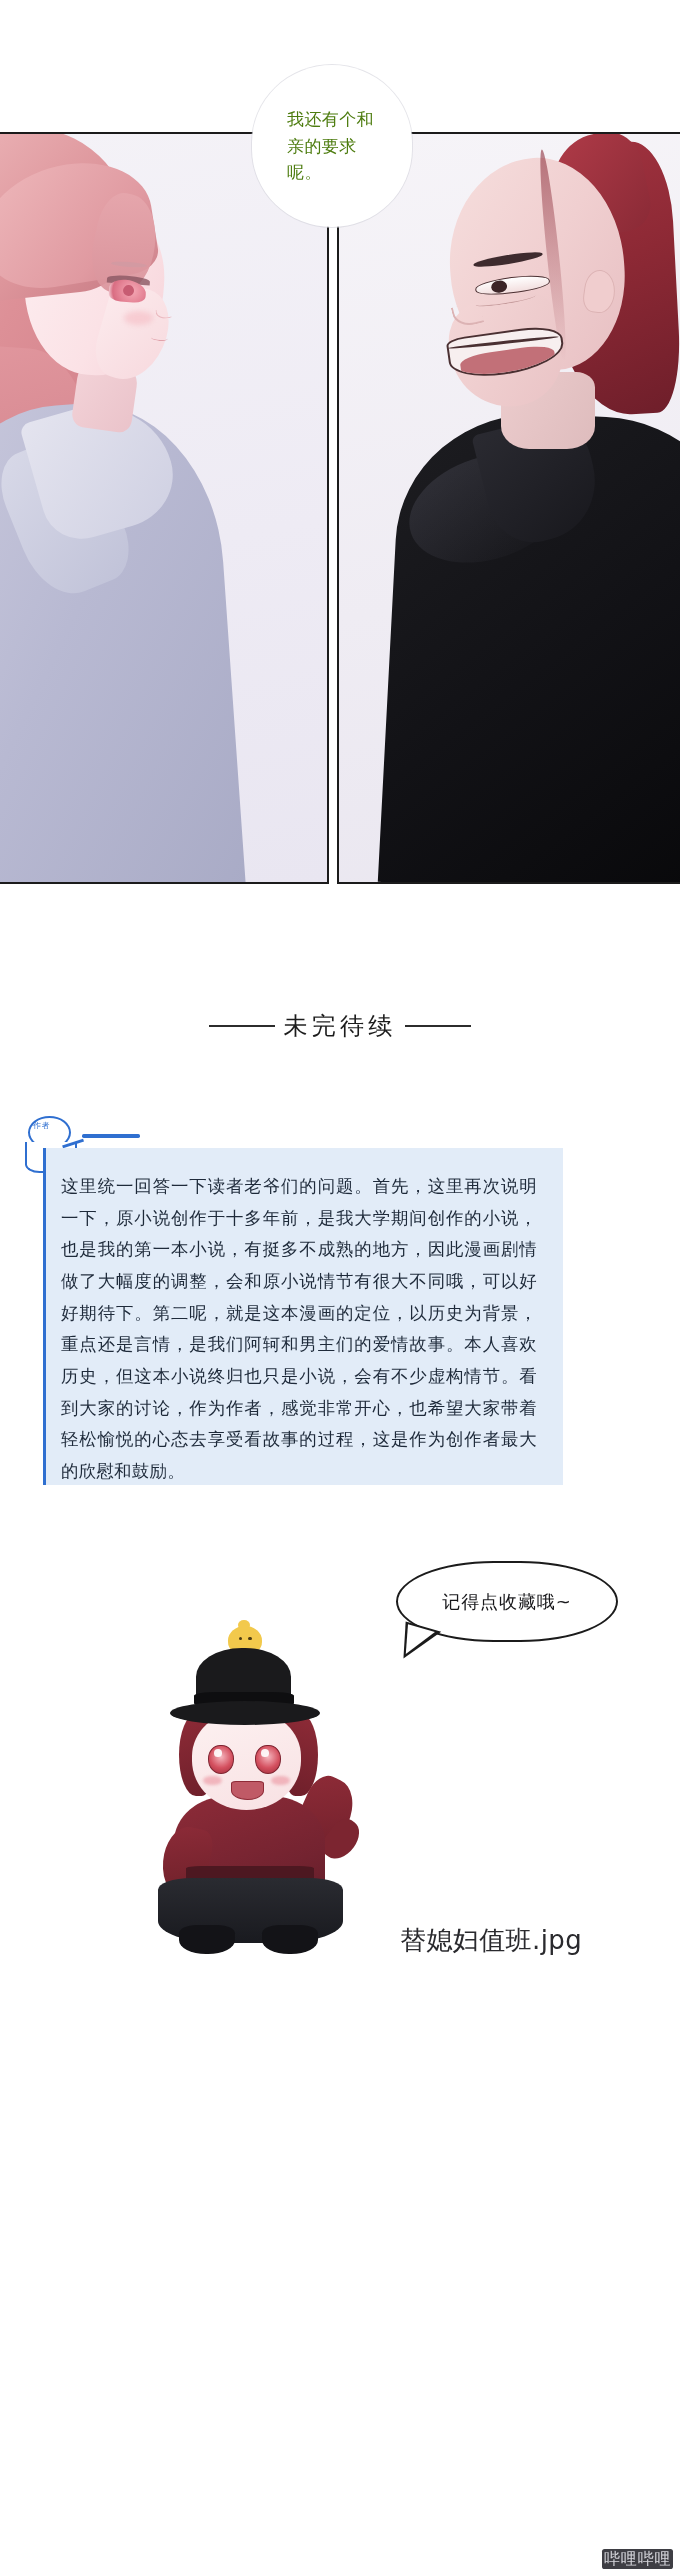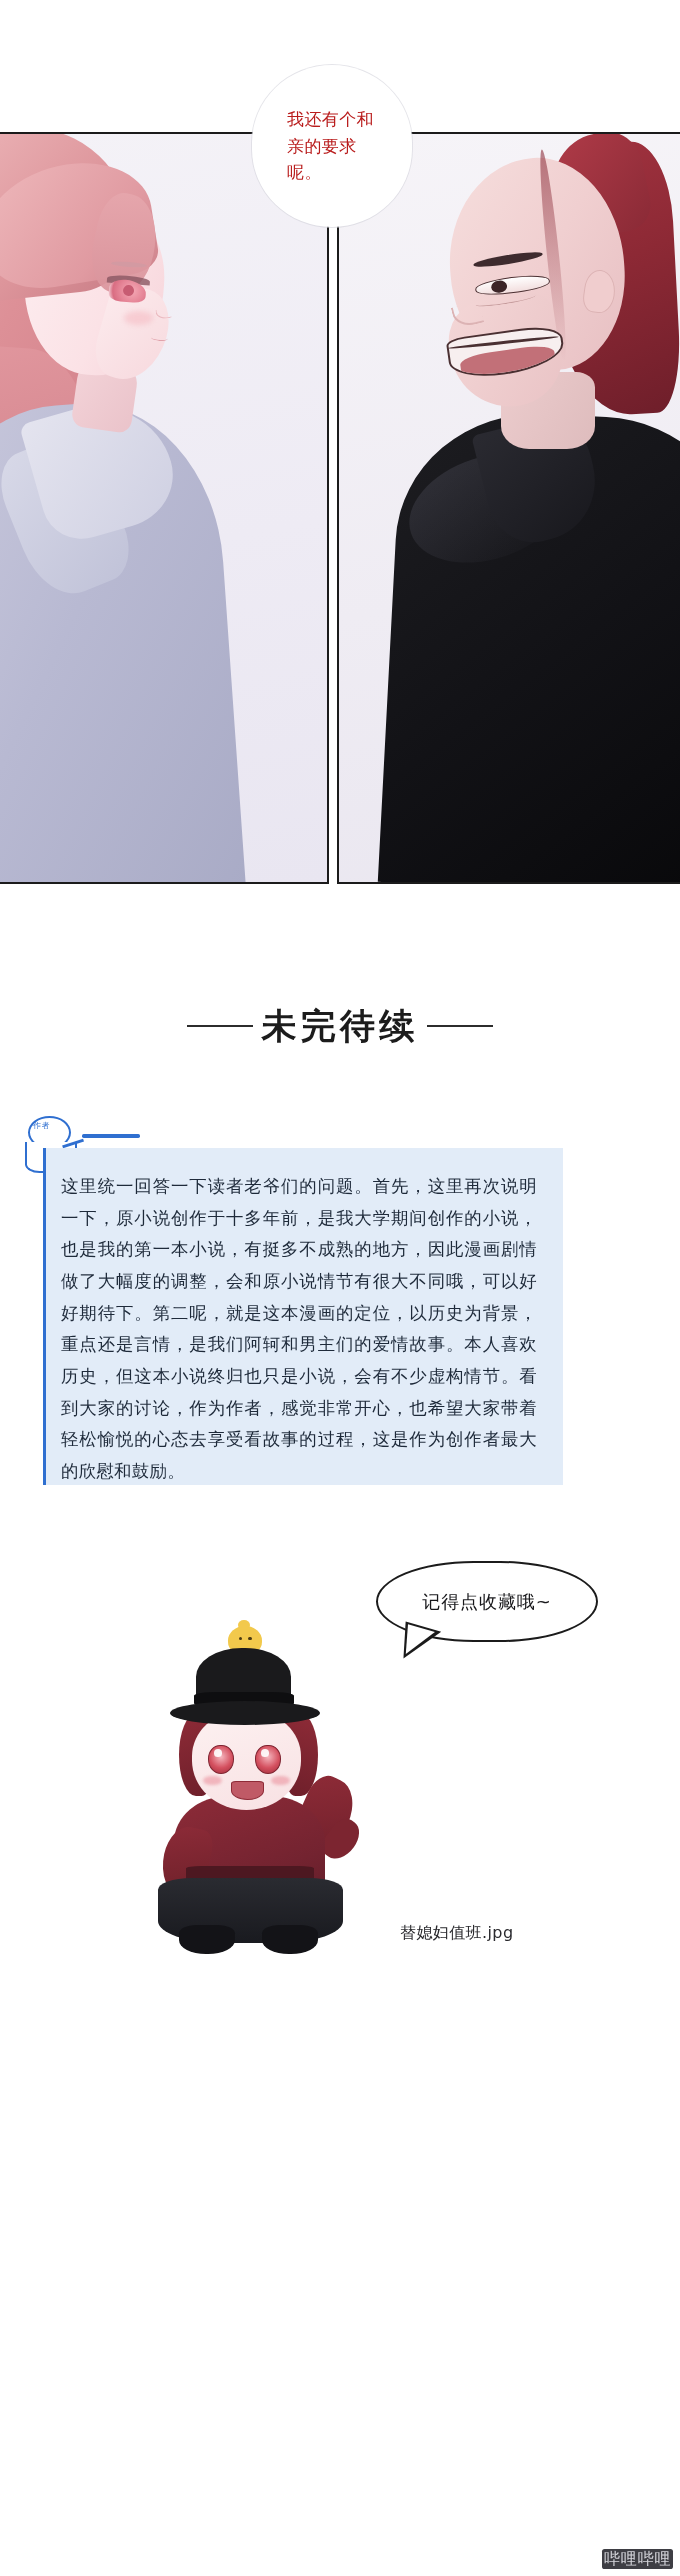--- a/index.html
+++ b/index.html
@@ -431,21 +431,21 @@
     border-radius: 50% / 48%;
     z-index: 5;
     display: flex;
     align-items: center;
     justify-content: center;
     box-shadow: 0 0 0 0.9px rgba(210,210,218,.6);
   }
   .speech-bubble-text {
     font-size: 17px;
     line-height: 1.55;
-    color: #b91c1c;
+    color: #4d7c0f;
     letter-spacing: 0.4px;
     text-align: left;
     width: 90px;
     font-family: "DejaVu Sans", sans-serif;
   }
 
   
   .tbc-wrap {
     position: absolute;
     left: 0;
@@ -455,22 +455,22 @@
     display: flex;
     align-items: center;
     justify-content: center;
   }
   .tbc-line {
     width: 66px;
     height: 2.6px;
     background: #2c2c2c;
   }
   .tbc-text {
-    font-size: 35px;
-    font-weight: bold;
+    font-size: 24px;
+    font-weight: normal;
     letter-spacing: 4.3px;
     color: #1c1c1c;
     margin: 0 8px;
     font-family: "DejaVu Sans", sans-serif;
   }
 
   
   .note-avatar {
     position: absolute;
     left: 23px;
@@ -544,21 +544,21 @@
     line-height: 1.82;
     color: #1e2a3a;
     letter-spacing: 0.3px;
     text-align: justify;
     font-family: "DejaVu Sans", sans-serif;
   }
 
   
   .chibi-bubble {
     position: absolute;
-    left: 376px;
+    left: 396px;
     top: 1561px;
     width: 218px;
     height: 77px;
     background: #ffffff;
     border: 2.6px solid #1b1b1b;
     border-radius: 44% / 50%;
     display: flex;
     align-items: center;
     justify-content: center;
     text-align: center;
@@ -813,21 +813,21 @@
     height: 70px;
     background: linear-gradient(160deg, #8d2b38 0%, #6c2029 100%);
     border-radius: 50% 30% 40% 60%;
     transform: rotate(12deg);
   }
 
   .chibi-caption {
     position: absolute;
     left: 400px;
     top: 1923px;
-    font-size: 16px;
+    font-size: 26px;
     color: #2a2a2e;
     letter-spacing: 0.4px;
     font-family: "DejaVu Sans", sans-serif;
   }
 
   
   .watermark {
     position: absolute;
     right: 6.8px;
     bottom: 6.8px;

